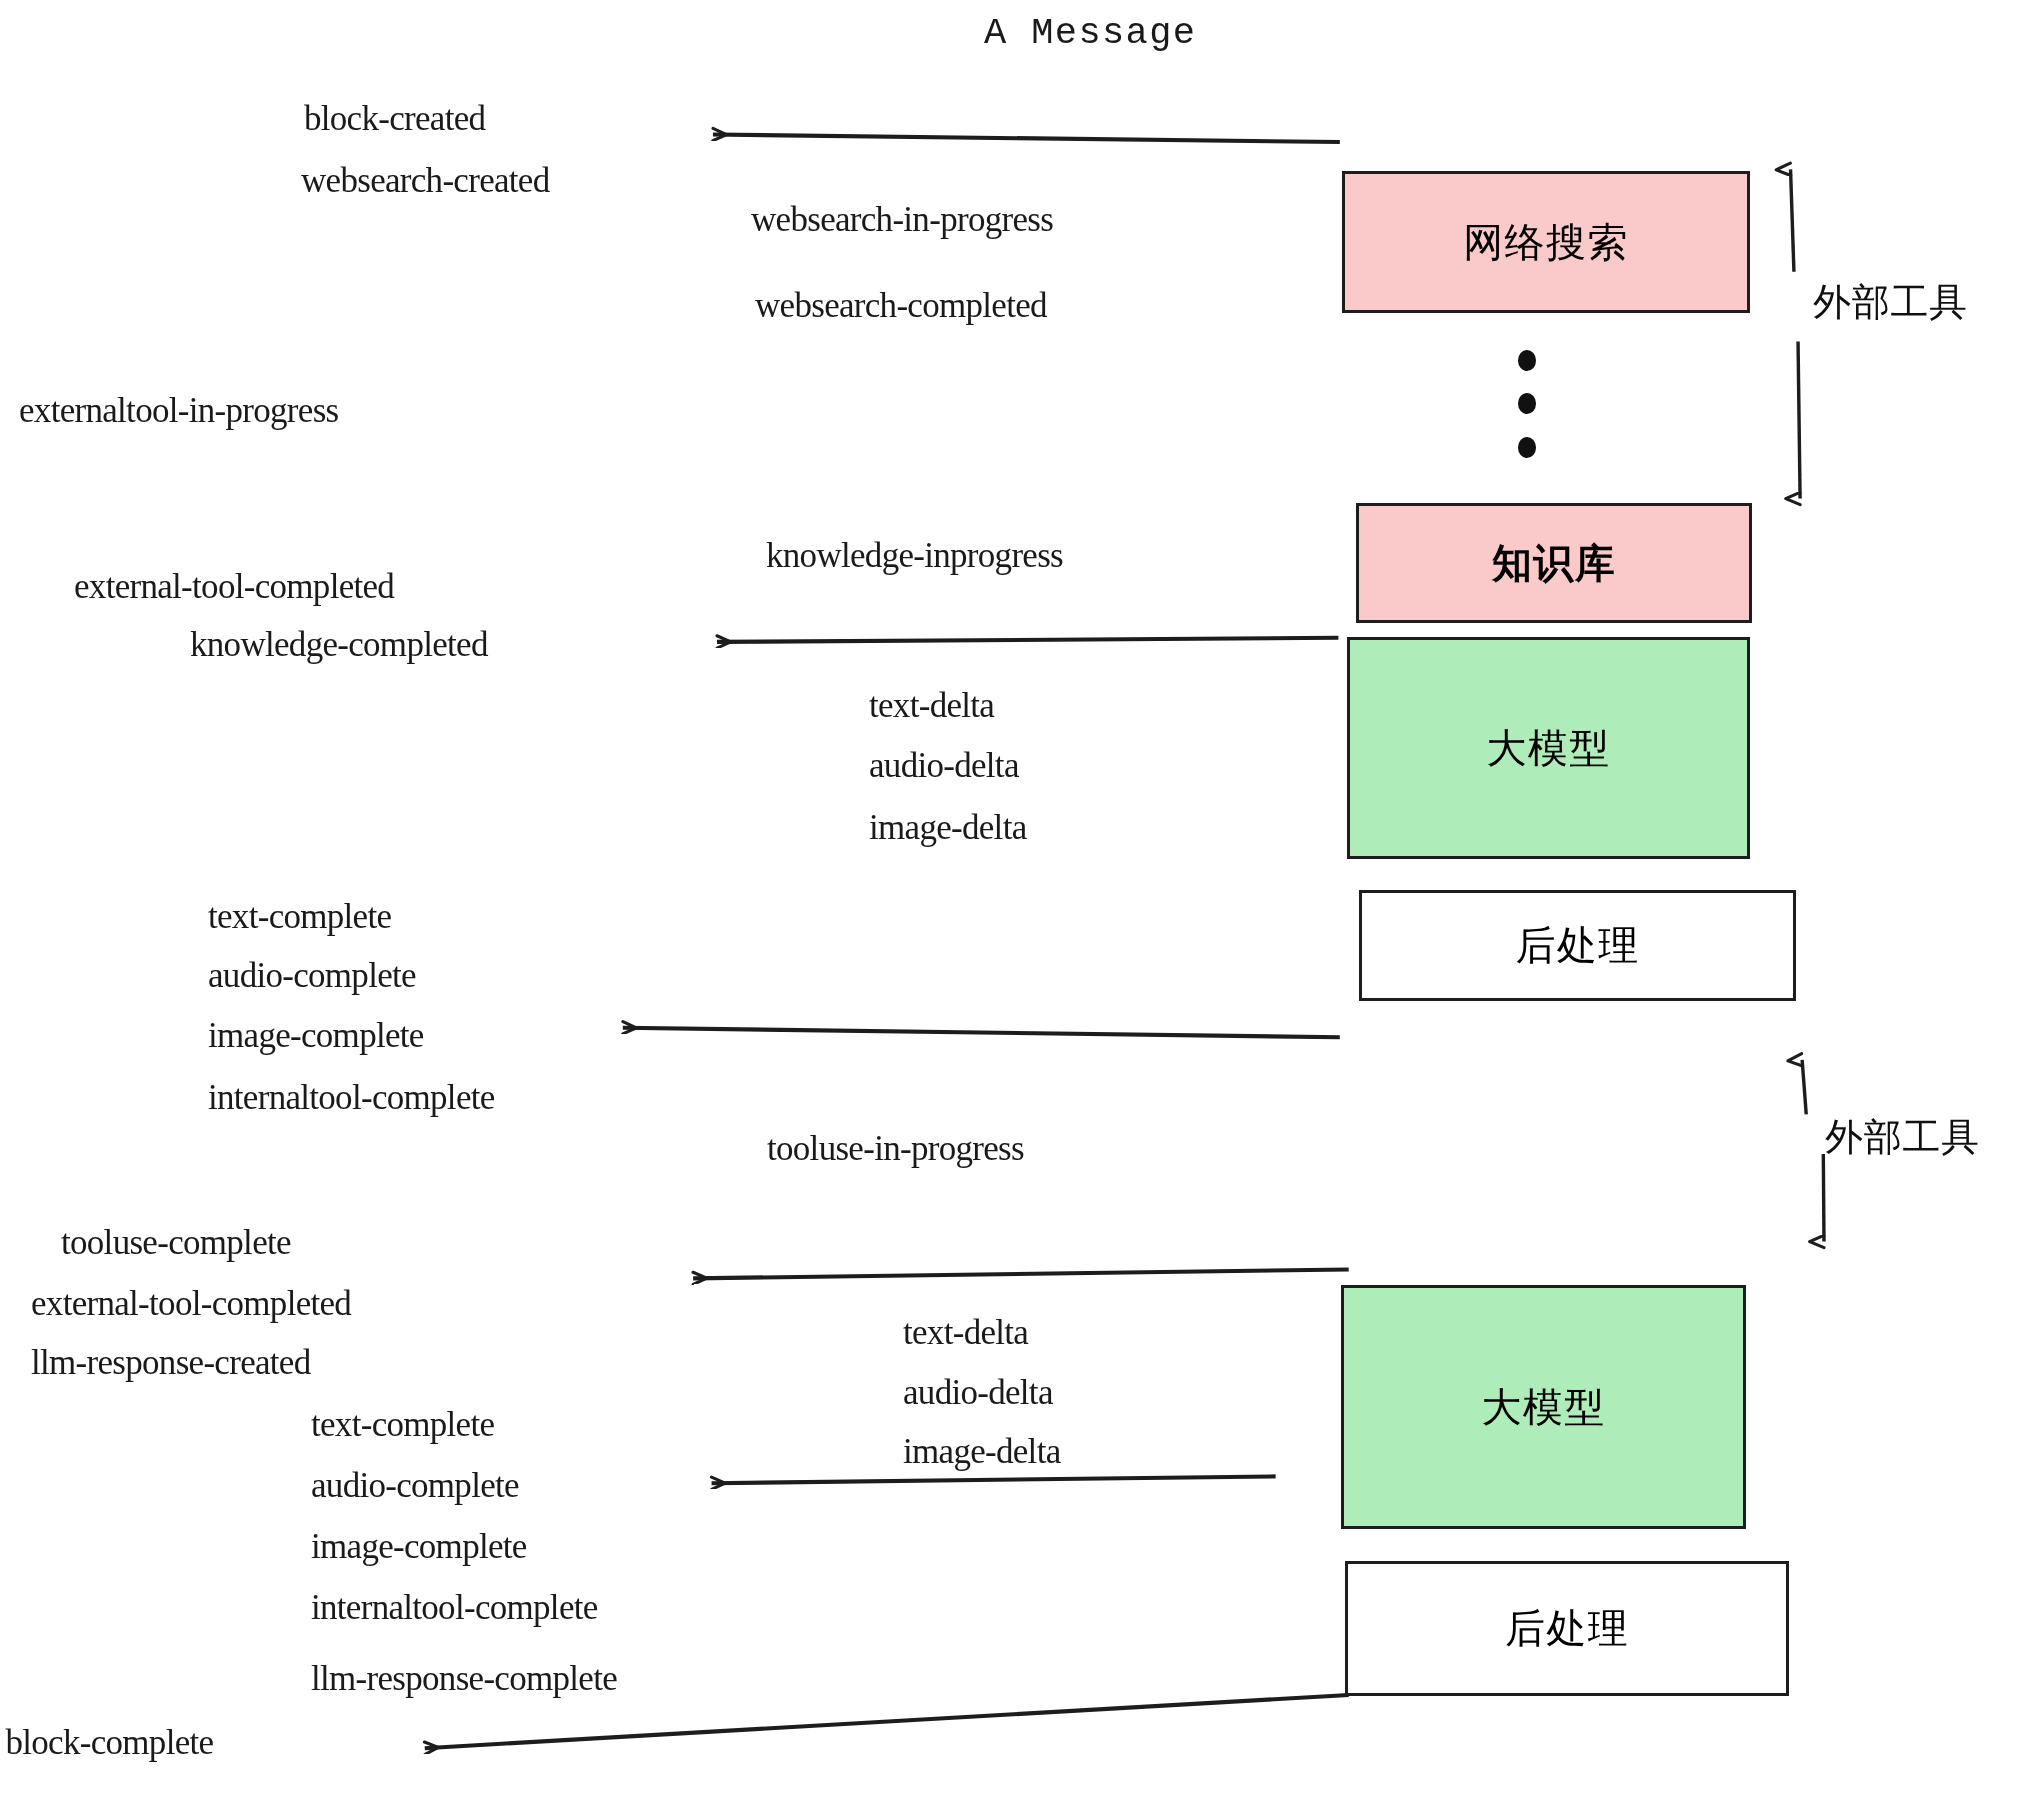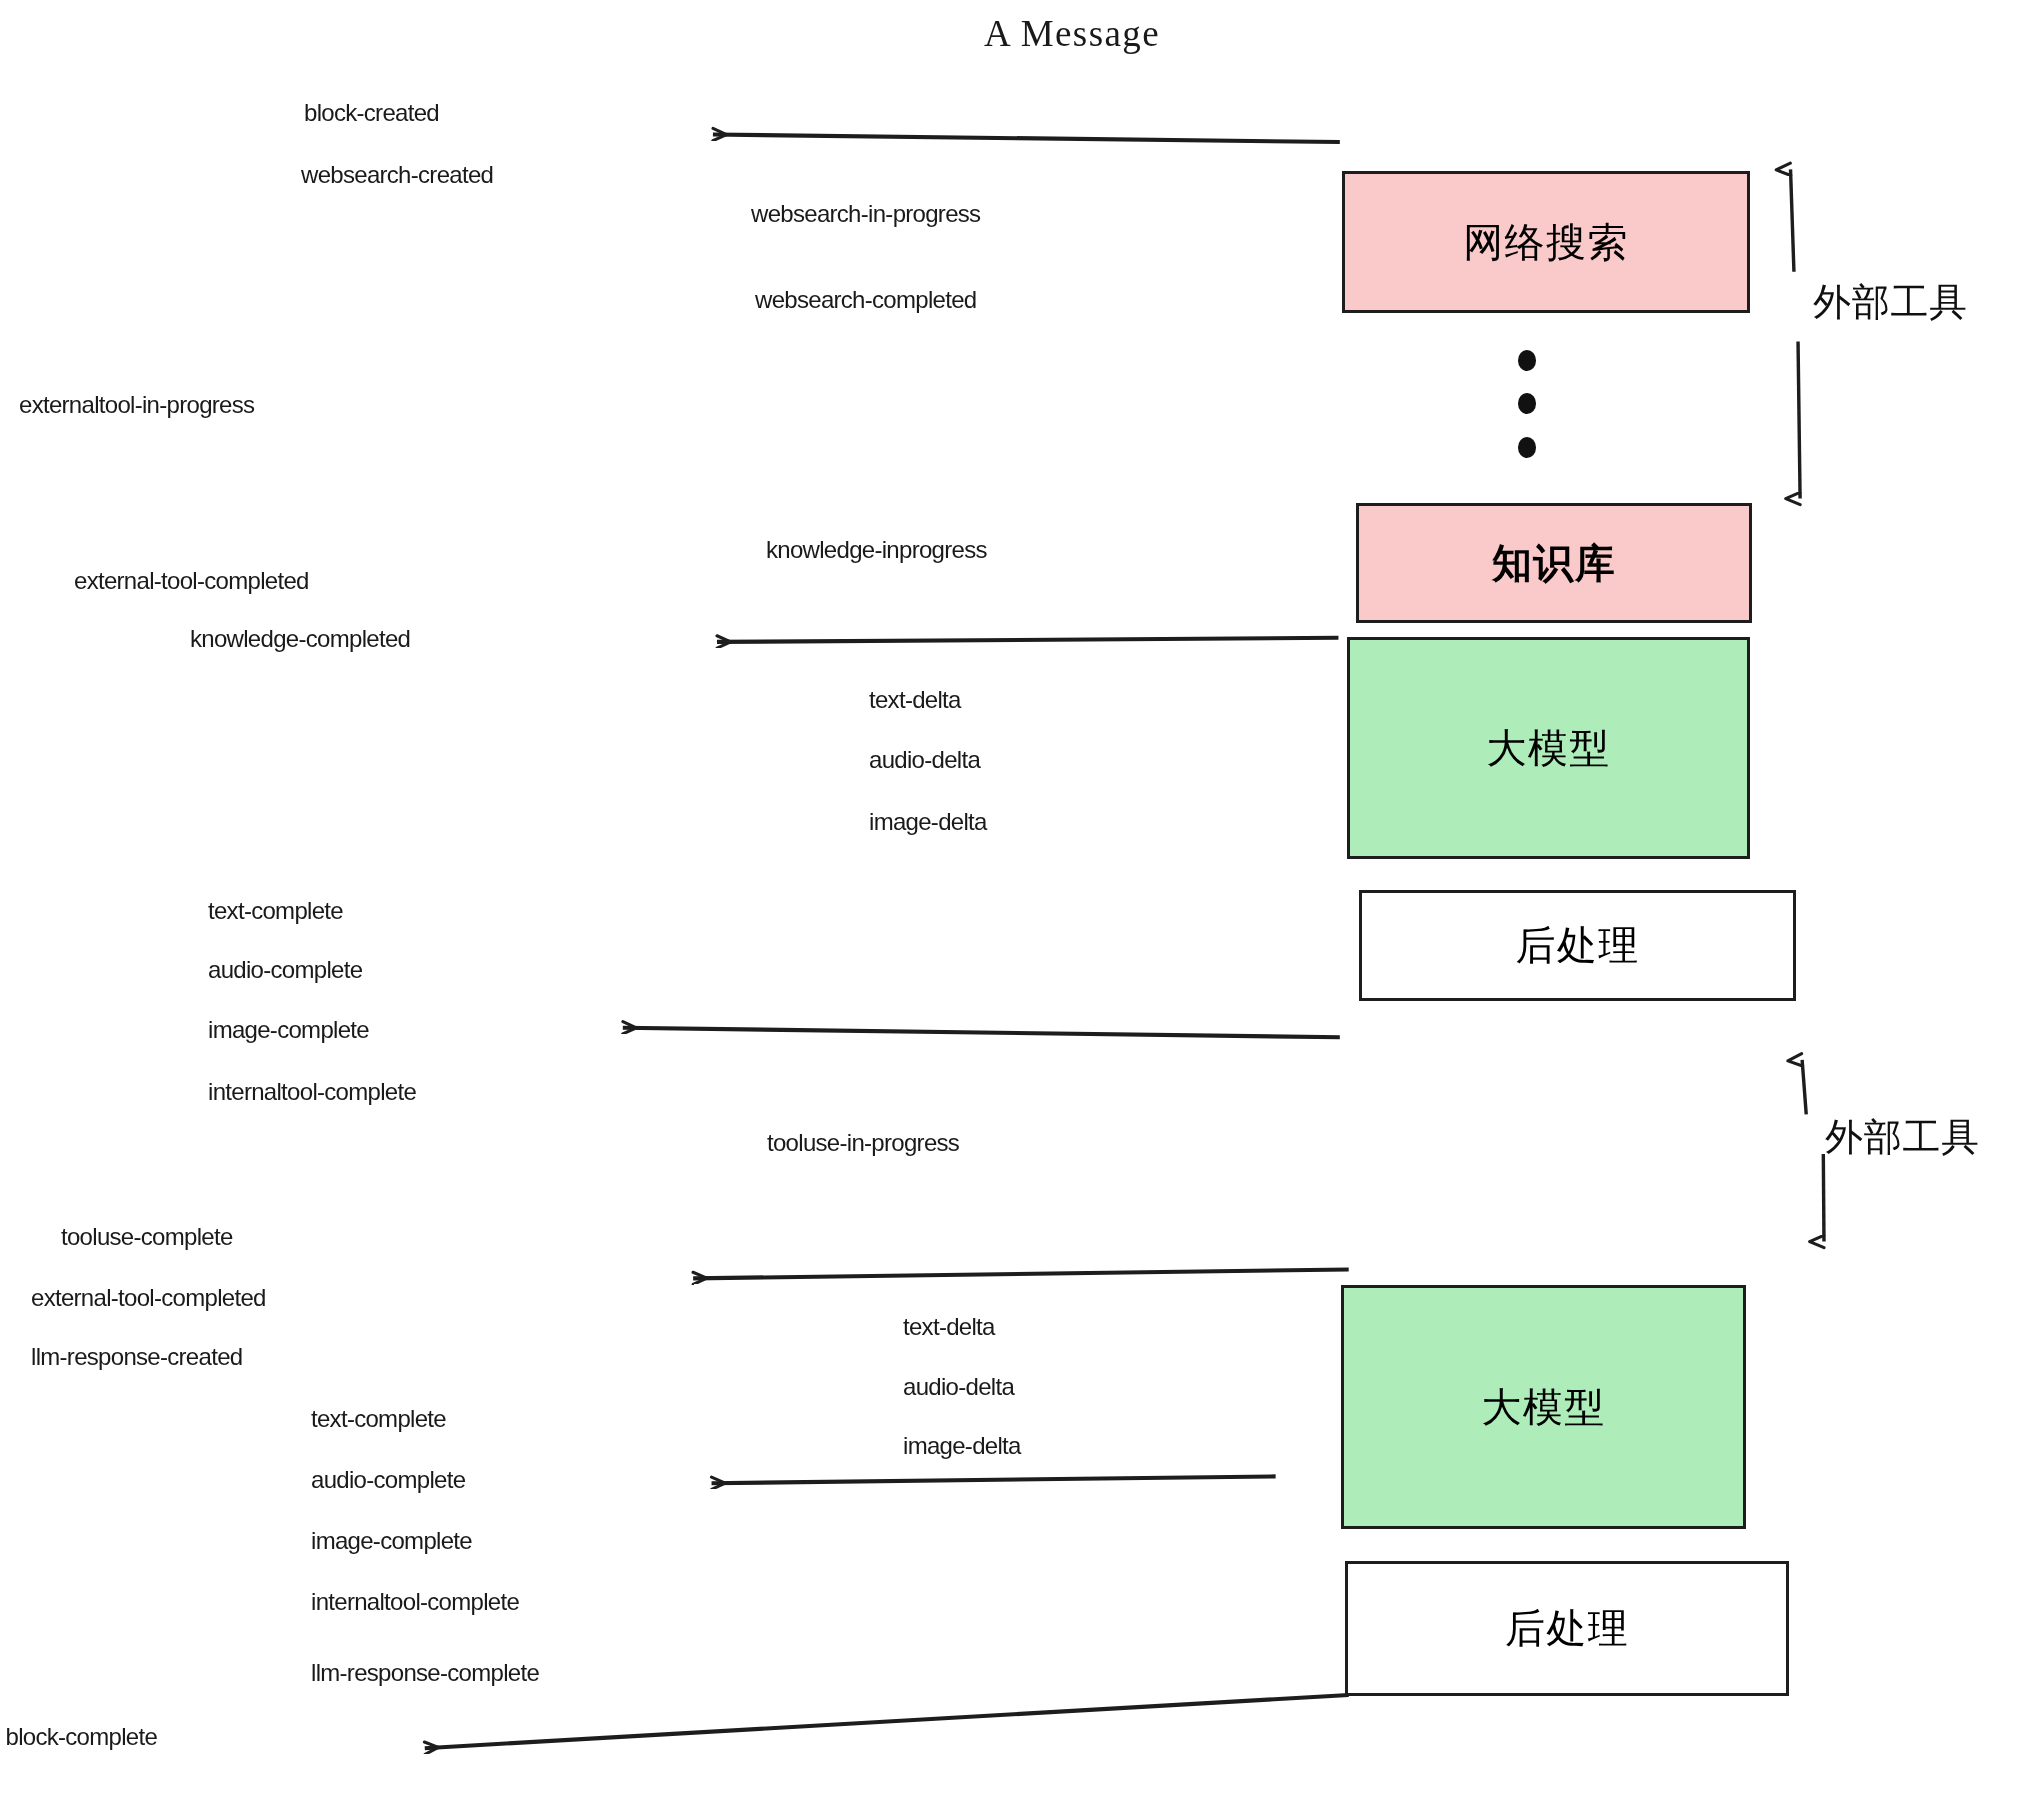--- a/index.html
+++ b/index.html
@@ -18,30 +18,30 @@
   svg.layer {
     position: absolute;
     left: 0;
     top: 0;
     width: 2035px;
     height: 1796px;
     pointer-events: none;
   }
   .evt {
     position: absolute;
-    font-family: Liberation Sans, sans-serif;
-    font-size: 24px;
+    font-family: Liberation Serif, serif;
+    font-size: 35px;
     color: #1a1a1a;
     white-space: nowrap;
     letter-spacing: -0.7px;
     line-height: 1;
   }
   .title {
     position: absolute;
-    font-family: Liberation Serif, serif;
+    font-family: Liberation Mono, monospace;
     font-size: 37px;
     color: #1a1a1a;
     white-space: nowrap;
     letter-spacing: 1.4px;
   }
   .node {
     position: absolute;
     box-sizing: border-box;
     border: 3.4px solid #1d1d1d;
     display: flex;

